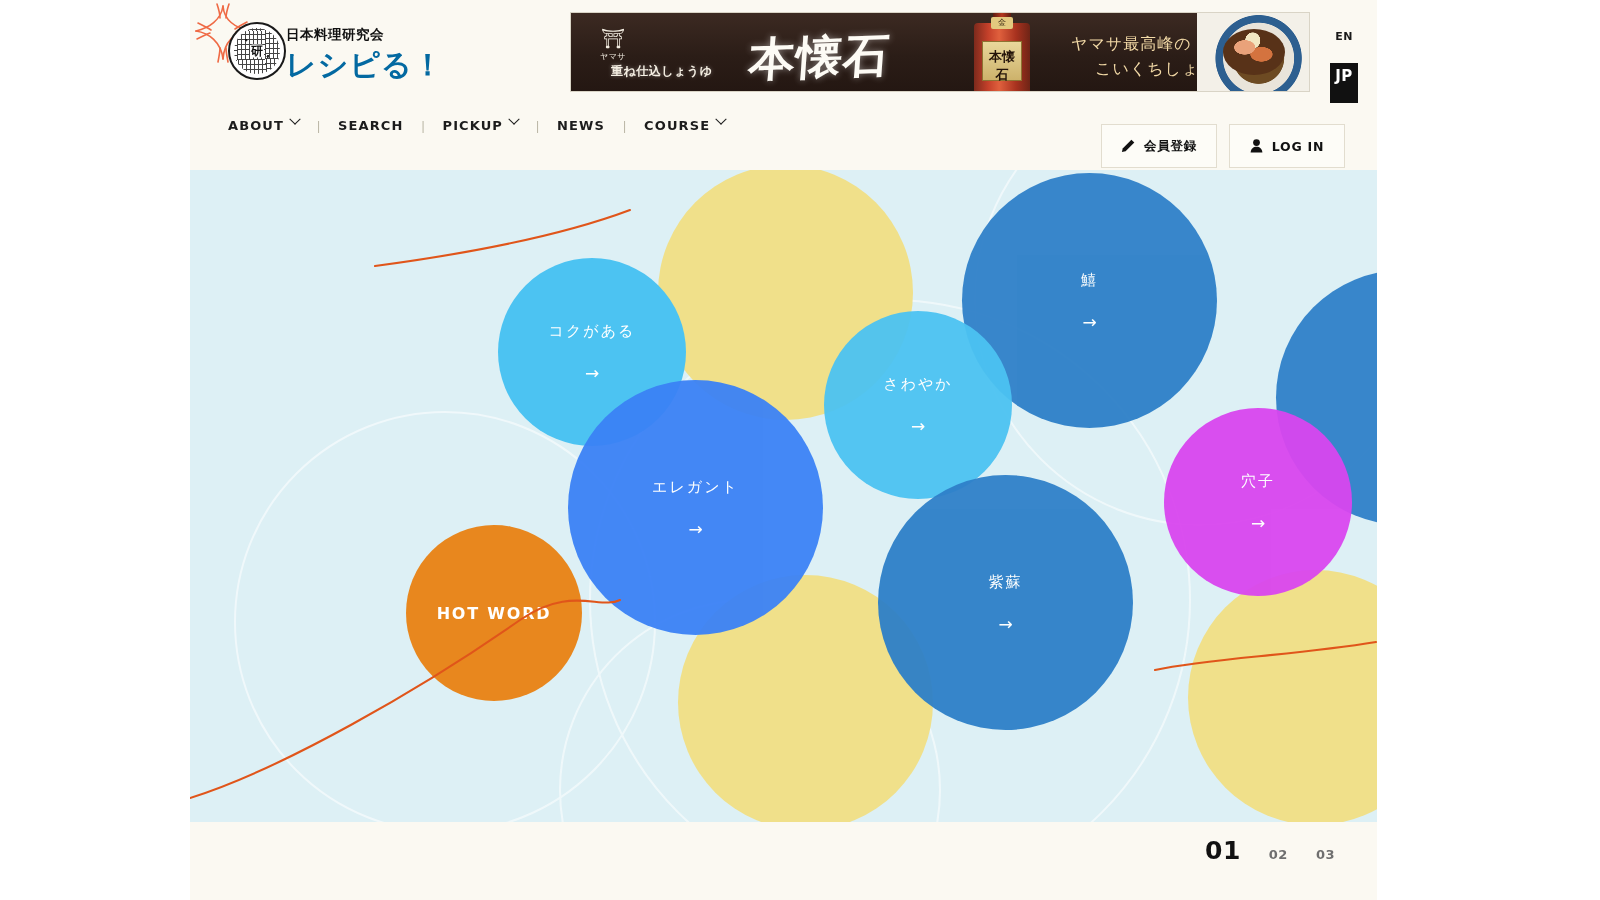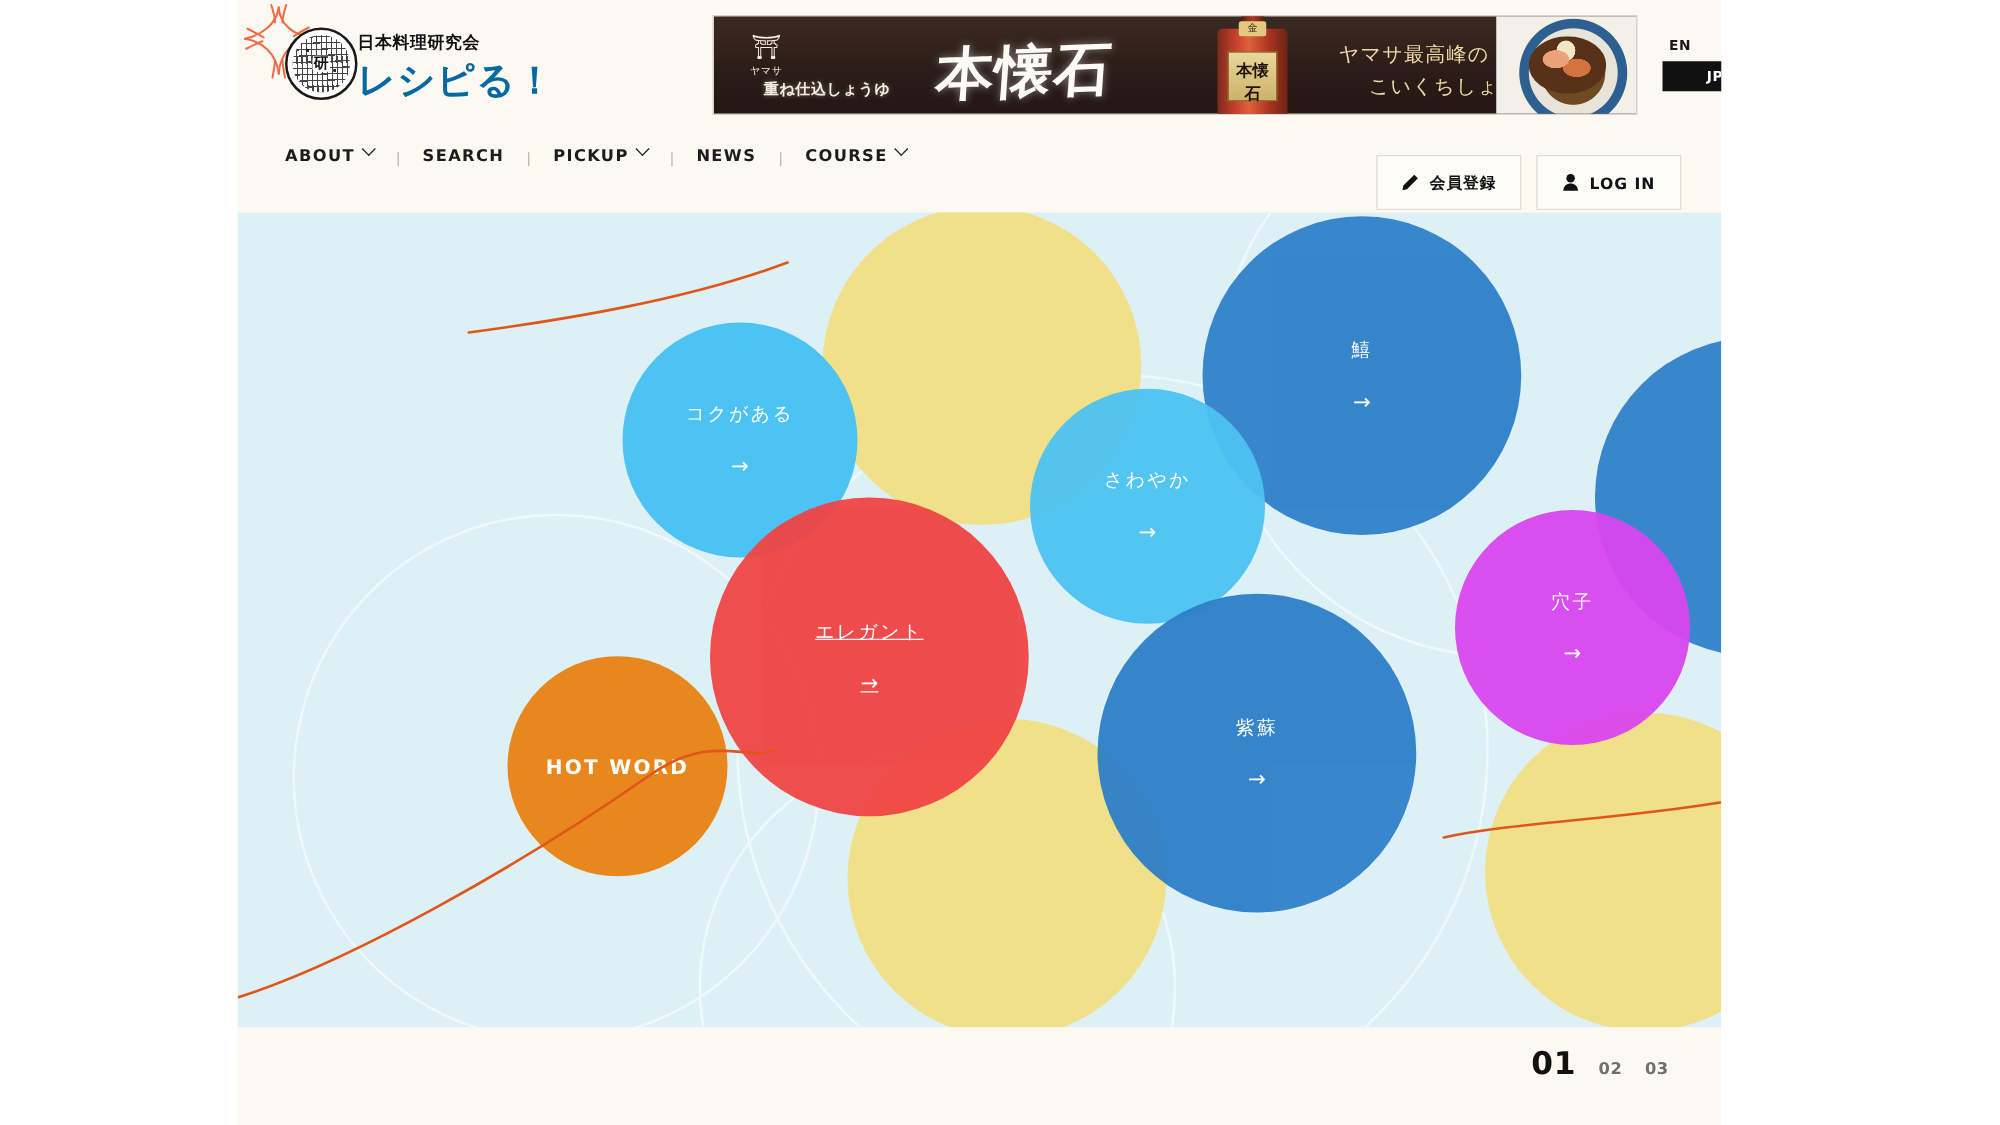--- a/index.html
+++ b/index.html
@@ -228,33 +228,32 @@
     position: absolute;
     left: 1140px; top: 30px;
     width: 28px;
     text-align: center;
   }
   .lang-en {
     font-size: 11px;
     font-weight: 700;
     color: #1a1a1a;
     letter-spacing: .5px;
-    margin-bottom: 6px;
+    margin-bottom: 20px;
     font-family: "DejaVu Sans", sans-serif;
   }
   .lang-jp {
-    width: 28px; height: 24px;
+    width: 28px; height: 40px;
     background: #111;
     color: #fff;
-    font-size: 11px;
+    font-size: 15px;
     font-weight: 700;
     line-height: 26px;
     letter-spacing: .5px;
     font-family: "DejaVu Sans", sans-serif;
-    padding-left: 28px;
   }
 
   
   .nav {
     position: absolute;
     left: 38px;
     top: 118px;
     display: flex;
     align-items: center;
     gap: 0;
@@ -360,21 +359,21 @@
     width: 1187px;
     height: 78px;
     background: #fbf9f2;
   }
   .pager-inner {
     position: absolute;
     right: 42px;
     top: 14px;
     display: flex;
     align-items: baseline;
-    gap: 18px;
+    gap: 28px;
   }
   .pg {
     font-weight: 700;
     font-family: "DejaVu Sans", sans-serif;
     cursor: pointer;
   }
   .pg.active { font-size: 25px; color: #111; letter-spacing: .5px; }
   .pg.idle { font-size: 13px; color: #6f6f6f; letter-spacing: .5px; }
 </style>
 </head>
@@ -512,21 +511,21 @@
     <div class="bubble" style="left:1086px; top:100px; width:255px; height:255px; background:#2e80c8; opacity:.95;">
       
       
     </div>
 
     <div class="bubble" style="left:634px; top:141px; width:188px; height:188px; background:#4cc3f2; opacity:.95;">
       <span class="lbl">さわやか</span>
       <span class="arw">→</span>
     </div>
 
-    <div class="bubble" style="left:378px; top:228px; width:255px; height:255px; background:#ef4444; opacity:.95;text-decoration:underline;">
+    <div class="bubble" style="left:378px; top:210px; width:255px; height:255px; background:#3b82f6; opacity:.95;">
       <span class="lbl">エレガント</span>
       <span class="arw">→</span>
     </div>
 
     <div class="bubble" style="left:974px; top:238px; width:188px; height:188px; background:#d946ef; opacity:.95;">
       <span class="lbl">穴子</span>
       <span class="arw">→</span>
     </div>
 
     <div class="bubble" style="left:688px; top:305px; width:255px; height:255px; background:#2e80c8; opacity:.95;align-items:center;">

